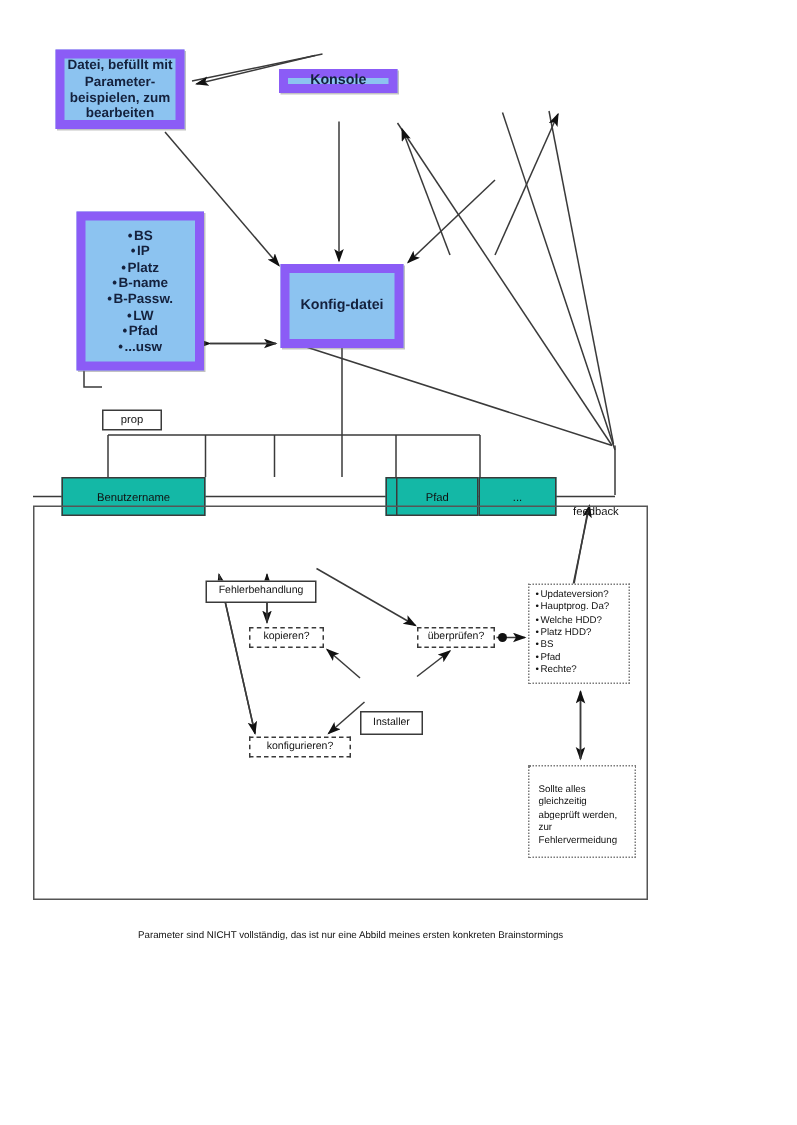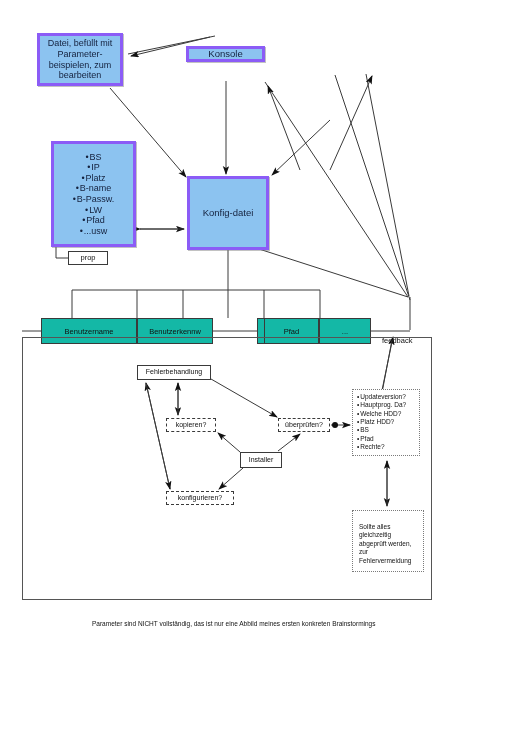--- a/index.html
+++ b/index.html
@@ -3,39 +3,39 @@
 <meta charset="utf-8">
 <style>
   html,body{margin:0;padding:0;background:#ffffff;}
   body{width:531px;height:750px;position:relative;overflow:hidden;
        font-family:"Liberation Sans",sans-serif;color:#111;}
   #canvas{position:absolute;left:0;top:0;width:531px;height:750px;}
   svg.layer{position:absolute;left:0;top:0;width:531px;height:750px;pointer-events:none;}
 
   .node{position:absolute;box-sizing:border-box;display:flex;align-items:center;
         justify-content:center;text-align:center;line-height:1.18;}
-  .blue{background:#8cc3f0;border:3px solid #8b5cf6;color:#14213d;
-        box-shadow:1px 1px 0 rgba(120,120,120,.45);}
-  .plain{background:#ffffff;border:1px solid #3a3a3a;color:#111;}
+  .blue{background:#8cc3f0;border:6px solid #8b5cf6;color:#14213d;
+        box-shadow:1px 1px 0 rgba(120,120,120,.45);font-weight:bold;}
+  .plain{background:#ffffff;border:1px solid #3a3a3a;color:#111;margin-top:22px;}
   .dashed{background:#ffffff;border:1px dashed #3a3a3a;color:#111;}
   .dotted-note{background:#ffffff;border:1px dotted #7a7a7a;color:#111;}
   .outer{background:transparent;border:1px solid #555;}
 
   #datei-node{left:37px;top:33px;width:86px;height:53px;font-size:9px;padding:2px;}
   #konsole-node{left:186px;top:46px;width:79px;height:16px;font-size:9.5px;}
   #gui-node{left:327px;top:48px;width:79px;height:25px;font-size:9.5px;}
 
   #params-node{left:51px;top:141px;width:85px;height:106px;font-size:9px;
                align-items:center;justify-content:center;}
   #params-node ul{list-style:none;margin:0;padding:0;}
   #params-node li{line-height:1.18;white-space:nowrap;}
   #params-node li::before{content:"\2022";margin-right:1px;}
   #prop-node{left:68px;top:251px;width:40px;height:14px;font-size:7.5px;}
 
-  #konfig-node{left:187px;top:176px;width:82px;height:74px;font-size:9.5px;}
+  #konfig-node{left:187px;top:176px;width:82px;height:56px;font-size:9.5px;}
 
   .cell{position:absolute;box-sizing:border-box;height:26px;top:318px;
         background:#14b8a6;border:1px solid #3a3a3a;display:flex;align-items:center;
         justify-content:center;font-size:7.5px;color:#111;}
   #feedback-label{position:absolute;left:382px;top:324px;font-size:7.5px;color:#111;margin-top:12px;}
 
   #flow-outer{left:22px;top:337px;width:410px;height:263px;}
 
   #fehler-node{left:137px;top:365px;width:74px;height:15px;font-size:7px;}
   #kopieren-node{left:166px;top:418px;width:50px;height:14px;font-size:7px;}
@@ -151,21 +151,20 @@
       <li>Pfad</li>
       <li>...usw</li>
     </ul>
   </div>
 
   <div class="node plain" id="prop-node">prop</div>
 
   <div class="node blue" id="konfig-node">Konfig-datei</div>
 
   <div class="cell" style="left:41px;width:96px;">Benutzername</div>
-  <div class="cell" style="left:137px;width:76px;">Benutzerkennw</div>
   <div class="cell" style="left:213px;width:51px;margin-left:44px;">HDD</div>
   <div class="cell" style="left:264px;width:55px;">Pfad</div>
   <div class="cell" style="left:319px;width:52px;">...</div>
 
   <div id="feedback-label">feedback</div>
 
   <div class="node outer" id="flow-outer"></div>
 
   <div class="node plain" id="fehler-node">Fehlerbehandlung</div>
 

